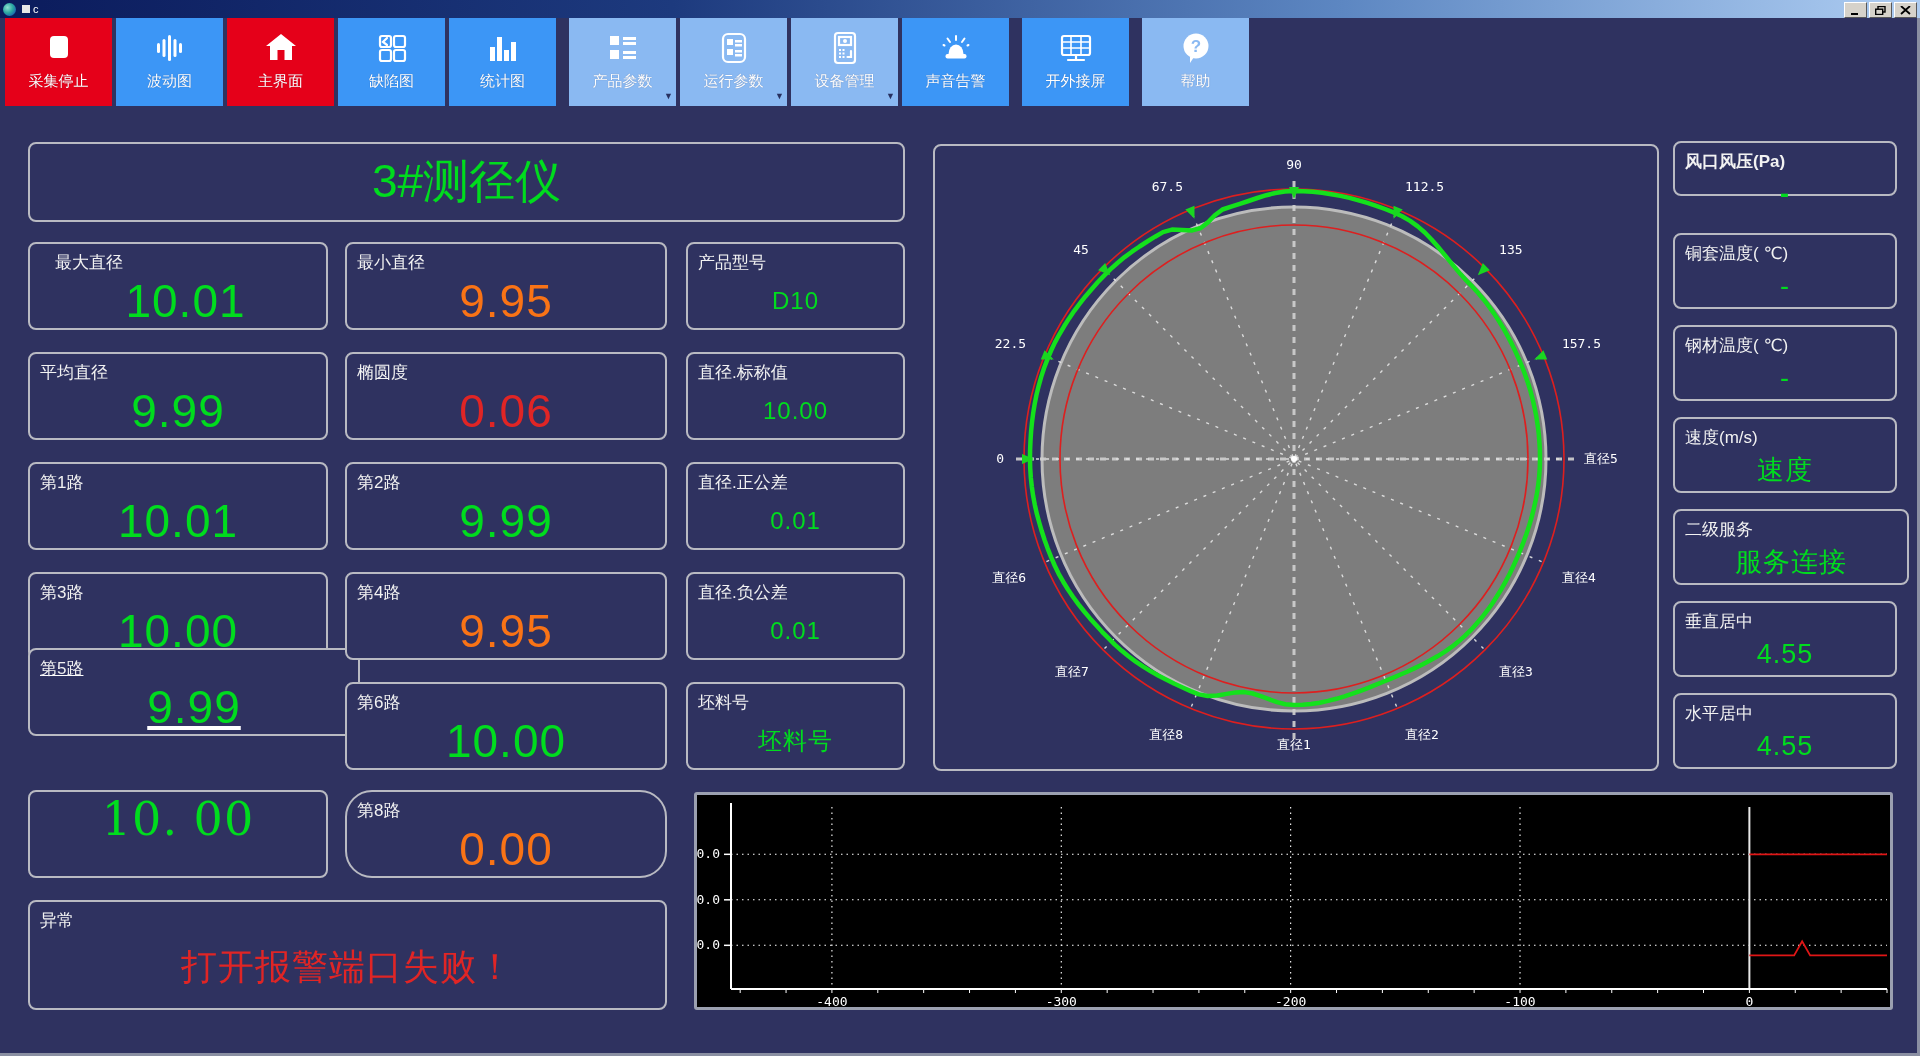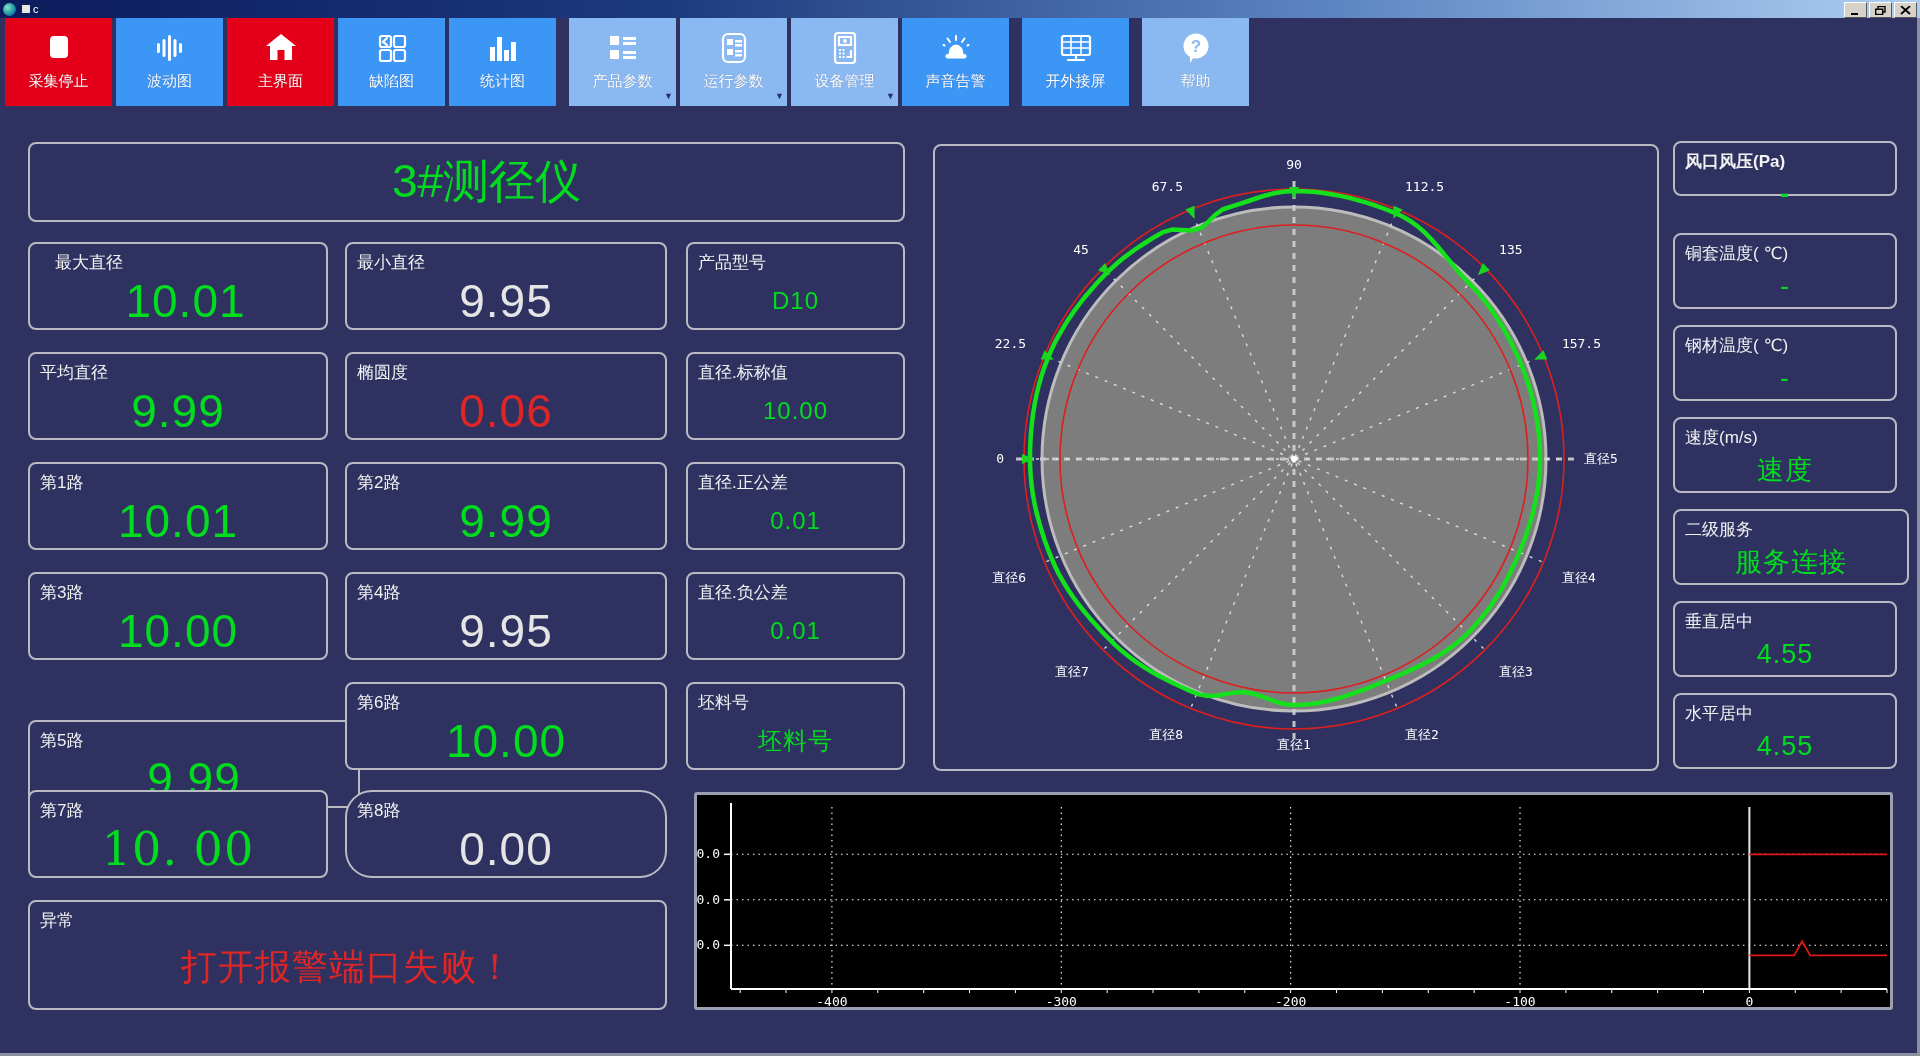--- a/index.html
+++ b/index.html
@@ -28,25 +28,25 @@
   .tb-icon{margin-top:8px;height:44px;display:flex;align-items:center;}
   .tb-label{font-size:15px;color:#fff;margin-top:2px;text-shadow:0 0 1px rgba(0,0,40,.35);}
   .tb-dd{position:absolute;right:3px;bottom:5px;font-size:9px;color:#273060;}
   
   .vbox{position:absolute;border:2px solid #b9bac2;border-radius:8px;box-sizing:border-box;background:#2f3260;}
   .vbox .lbl{font-size:17px;color:#f2f2f2;padding:7px 0 0 10px;white-space:nowrap;}
   .vbox .val{display:flex;justify-content:center;align-items:center;font-size:46px;letter-spacing:1px;}
   .vbox .val.small{font-size:24px;}
   .vbox .val.mid{font-size:27px;}
   .green{color:#00dc1e;}
-  .yellow{color:#e5e5e5;}
+  .yellow{color:#f97316;}
   .red{color:#e02525;}
   .serif{font-family:"DejaVu Serif",serif;}
   #title-box .big-title{width:100%;height:76px;display:flex;align-items:center;justify-content:center;
-    font-size:46px;color:#00dc1e;padding-left:20px;}
+    font-size:46px;color:#00dc1e;}
   #alarm-box .val{font-size:36px;}
   
   #polar-panel{position:absolute;left:933px;top:144px;width:726px;height:627px;}
   #trend-panel{position:absolute;left:694px;top:792px;width:1199px;height:218px;background:#000;
     border:3px solid #9ba0b0;border-radius:3px;box-sizing:border-box;}
   
   #frame-right{position:absolute;right:0;top:18px;width:3px;bottom:0;background:#8a8fa2;}
   #frame-bottom{position:absolute;left:0;right:0;bottom:0;height:3px;background:#8a8fa2;}
 </style>
 </head>
@@ -340,26 +340,25 @@
       <div class="val green " style="height: 54px;">9.99</div>
     </div>
     <div class="vbox" style="left: 28px; top: 462px; width: 300px; height: 88px;">
       <div class="lbl">第1路</div>
       <div class="val green " style="height: 54px;">10.01</div>
     </div>
     <div class="vbox" style="left: 28px; top: 572px; width: 300px; height: 88px;">
       <div class="lbl">第3路</div>
       <div class="val green " style="height: 54px;">10.00</div>
     </div>
-    <div class="vbox" style="left: 28px; top: 720px; width: 332px; height: 88px;">
+    <div class="vbox" style="left: 28px; top: 648px; width: 332px; height: 88px; text-decoration: underline;">
       <div class="lbl">第5路</div>
       <div class="val green " style="height: 54px;">9.99</div>
     </div>
     <div class="vbox" style="left: 28px; top: 790px; width: 300px; height: 88px;">
-      <div class="lbl">第7路</div>
       <div class="val green  serif" style="height: 54px;">10. 00</div>
     </div>
     <div class="vbox" style="left: 345px; top: 242px; width: 322px; height: 88px;">
       <div class="lbl">最小直径</div>
       <div class="val yellow " style="height: 54px;">9.95</div>
     </div>
     <div class="vbox" style="left: 345px; top: 352px; width: 322px; height: 88px;">
       <div class="lbl">椭圆度</div>
       <div class="val red " style="height: 54px;">0.06</div>
     </div>

